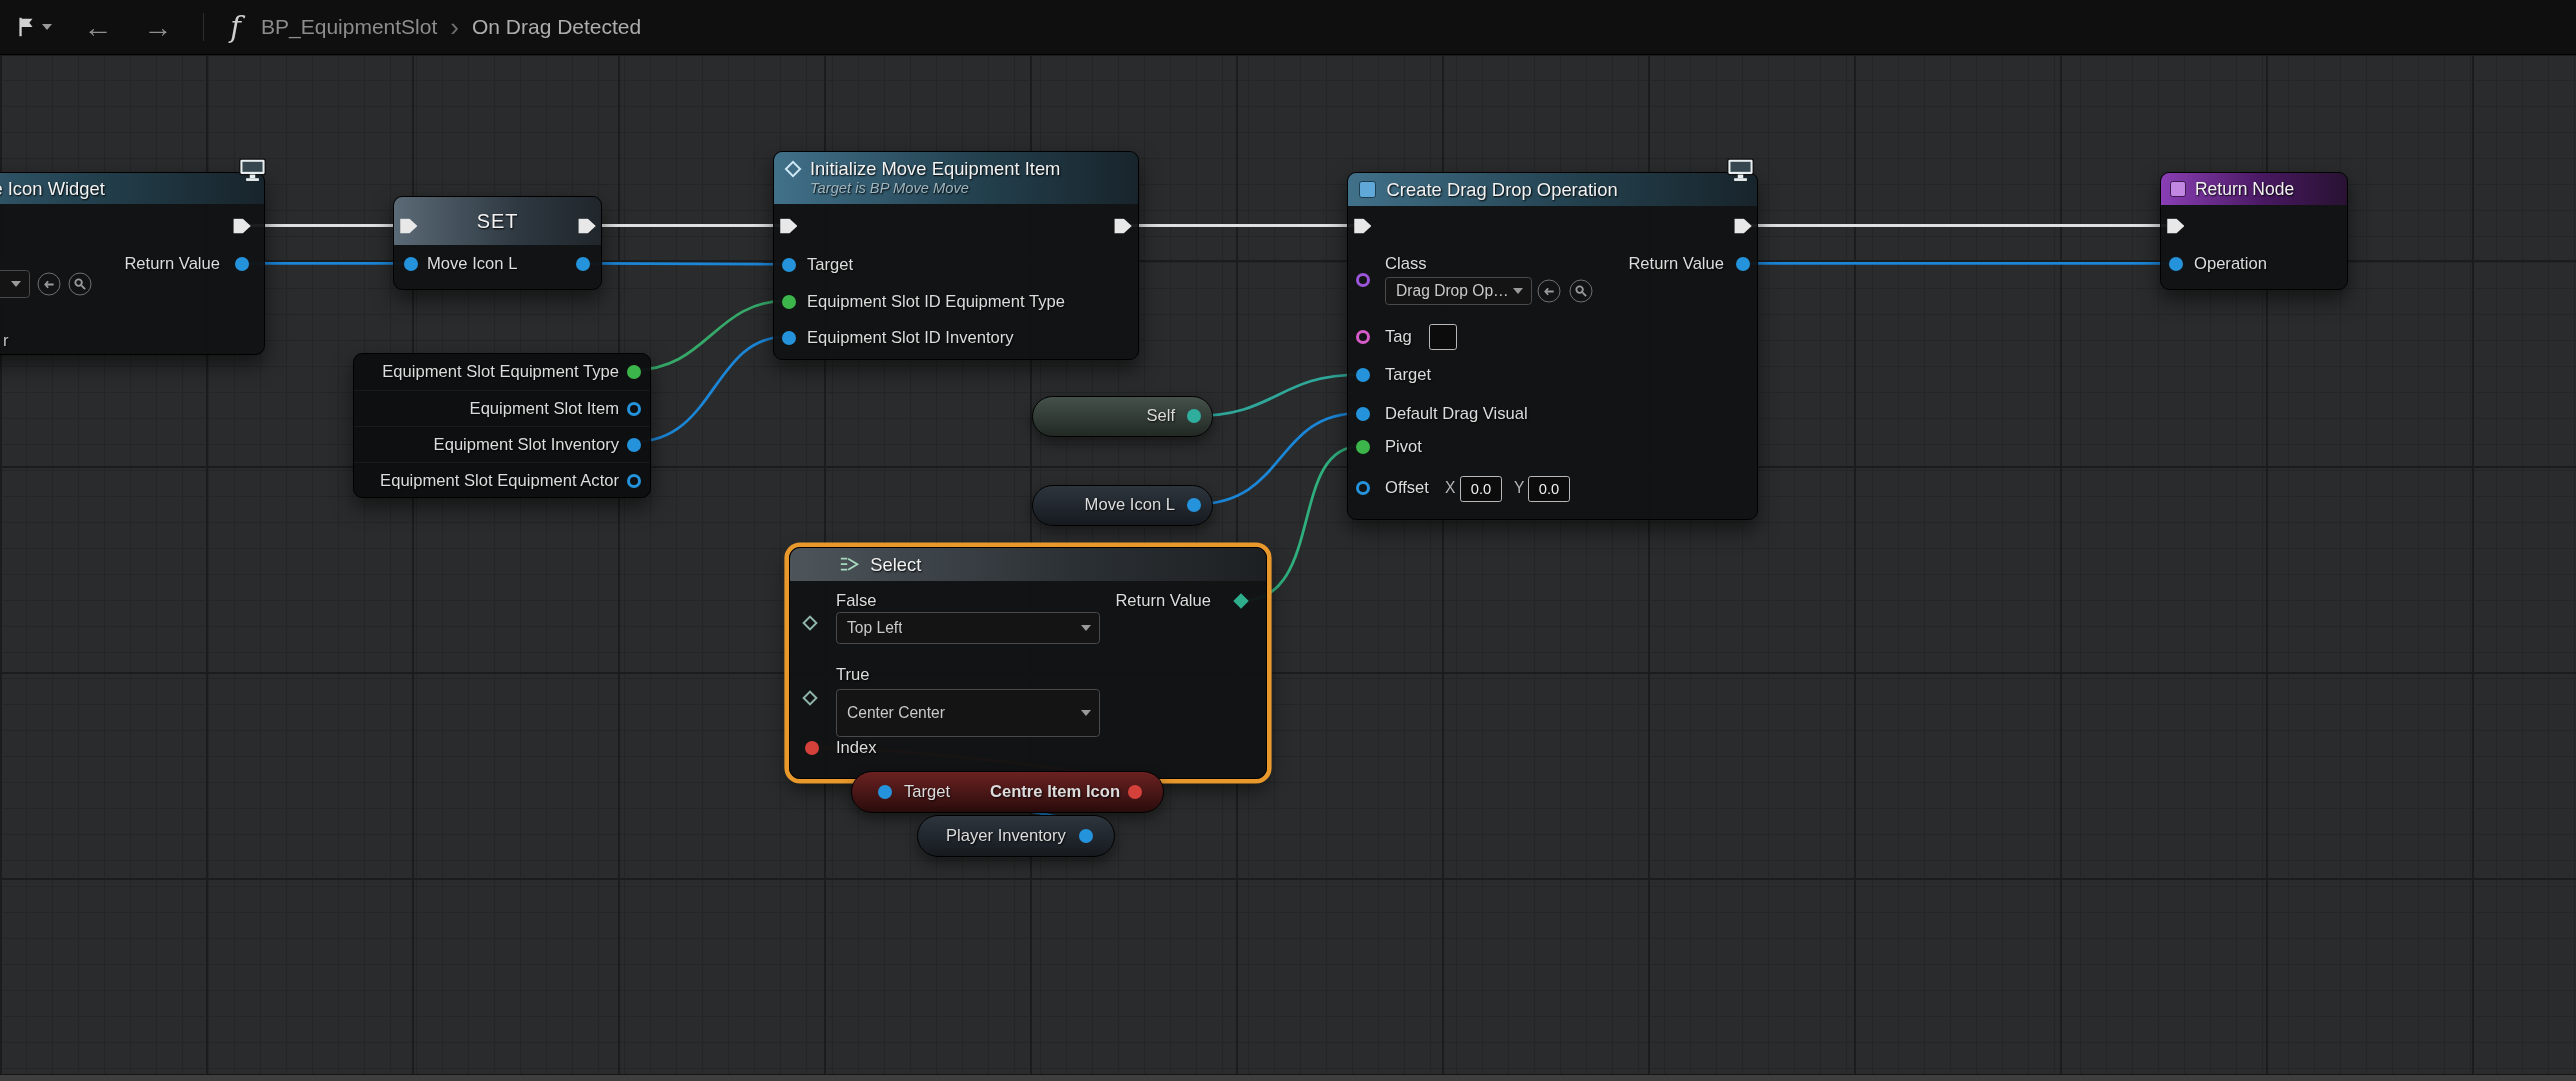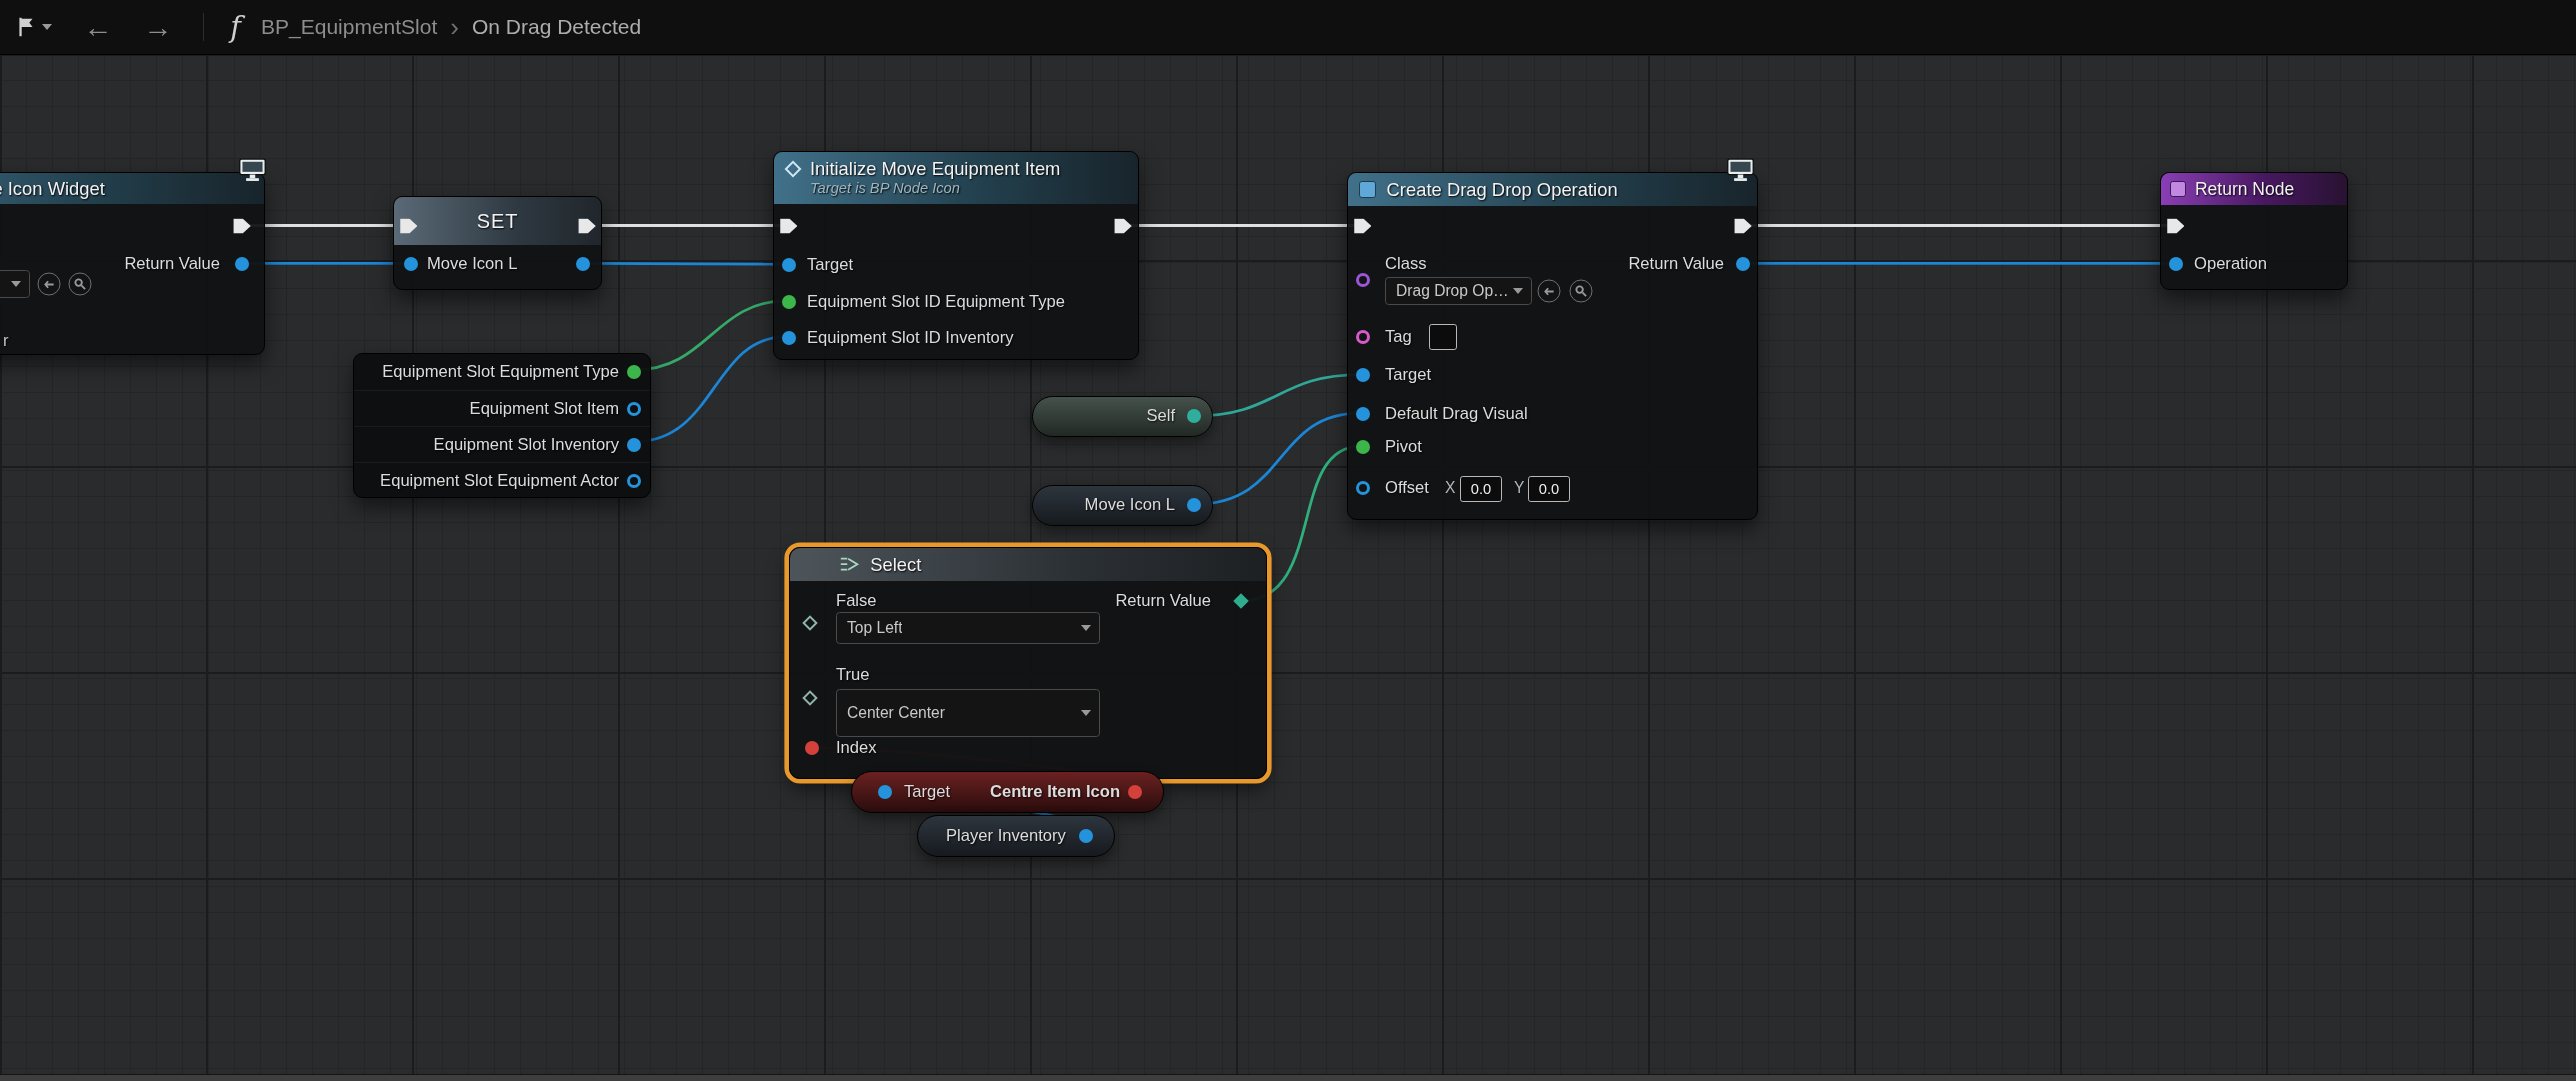--- a/index.html
+++ b/index.html
@@ -176,21 +176,21 @@
     <span class="pin dot blue" style="left:16.6px;top:67px;"></span>
     <span class="plabel" style="left:33px;top:67px;">Move Icon L</span>
     <span class="pin dot blue" style="left:189px;top:67px;"></span>
   </div>
 
   <div class="node" style="left:773px;top:151px;width:364px;height:207px;">
     <div class="node-header hdr-blue" style="height:52px;align-items:flex-start;">
       <span class="hdr-icon-diamond" style="margin:11px 0 0 13px;"></span>
       <span style="display:flex;flex-direction:column;margin:5.5px 0 0 11px;">
         <span class="node-title">Initialize Move Equipment Item</span>
-        <span class="node-subtitle">Target is BP Node Icon</span>
+        <span class="node-subtitle">Target is BP Move Move</span>
       </span>
     </div>
     <span class="pin exec" style="left:14.7px;top:74px;"></span>
     <span class="pin exec" style="left:349px;top:74px;"></span>
     <span class="pin dot blue" style="left:14.7px;top:113px;"></span>
     <span class="plabel" style="left:33px;top:113px;">Target</span>
     <span class="pin dot green" style="left:14.7px;top:150px;"></span>
     <span class="plabel" style="left:33px;top:150px;">Equipment Slot ID Equipment Type</span>
     <span class="pin dot blue" style="left:14.7px;top:186px;"></span>
     <span class="plabel" style="left:33px;top:186px;">Equipment Slot ID Inventory</span>

